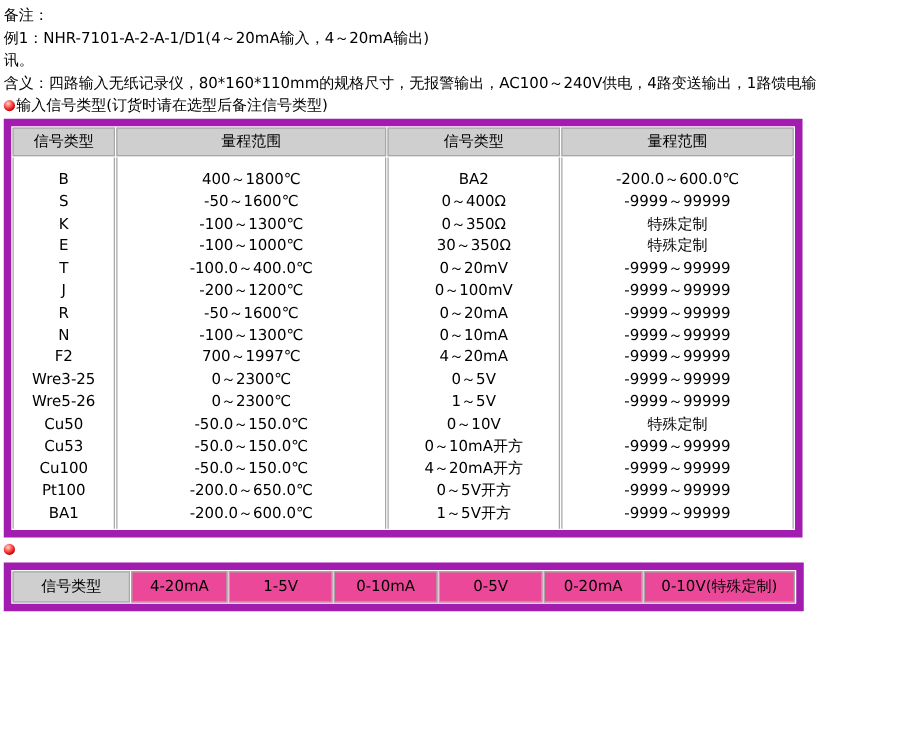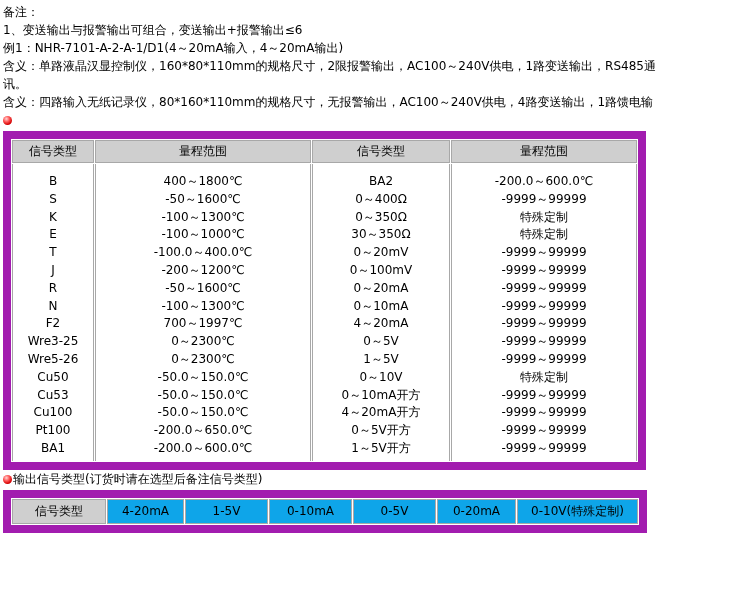--- a/index.html
+++ b/index.html
@@ -15,52 +15,50 @@
   .section-title { height: 17px; line-height: 17px; white-space: nowrap; margin: 1px 0 2px 0; }
   .bullet {
     display: inline-block; width: 9px; height: 9px; border-radius: 50%;
     background: radial-gradient(circle at 38% 32%, #ffd6d6 0%, #ff5a5a 35%, #d40000 70%, #8f0000 100%);
     vertical-align: middle; margin-right: 1px;
   }
   .section-title .txt { vertical-align: middle; }
 
   table {
     border-collapse: separate; border-spacing: 1px;
-    border: 8px solid #a21caf; background: #ffffff; table-layout: fixed;
+    border: 6px solid #a21caf; background: #ffffff; table-layout: fixed;
   }
   .main-table { width: 631px; }
   .out-table  { width: 632px; }
   th, td { font-weight: normal; text-align: center; padding: 0; overflow: hidden; }
 
   .hdr  { background: #cfcfcf; border: 1px solid #a8a8a8; height: 21px; }
   .tallcell {
     border-left: 1px solid #a8a8a8; border-right: 1px solid #a8a8a8;
     vertical-align: top; padding: 9px 0 3px 0;
   }
   .tline { line-height: 17.8px; height: 17.8px; white-space: nowrap; }
 
-  .out-cell  { border: 1px solid #a8a8a8; height: 23px; background: #0ea5e9; white-space: nowrap; }
+  .out-cell  { border: 1px solid #a8a8a8; height: 23px; background: #ec4899; white-space: nowrap; }
   .out-label { background: #cfcfcf; }
 </style>
 </head>
 <body>
 
 <div class="page">
 
   <div class="notes">
       <div class="note-line">备注：</div>
-      <div class="note-line">1、变送输出与报警输出可组合，变送输出+报警输出≤6</div>
       <div class="note-line">例1：NHR-7101-A-2-A-1/D1(4～20mA输入，4～20mA输出)</div>
-      <div class="note-line">含义：单路液晶汉显控制仪，160*80*110mm的规格尺寸，2限报警输出，AC100～240V供电，1路变送输出，RS485通</div>
       <div class="note-line">讯。</div>
       <div class="note-line">含义：四路输入无纸记录仪，80*160*110mm的规格尺寸，无报警输出，AC100～240V供电，4路变送输出，1路馈电输</div>
     </div>
 
   <div class="section-title">
-    <span class="bullet"></span>
+    <span class="bullet"></span><span class="txt">输入信号类型(订货时请在选型后备注信号类型)</span>
   </div>
 
   <table class="main-table">
     <colgroup>
       <col style="width:82px">
         <col style="width:216px">
         <col style="width:138px">
         <col style="width:186px">
     </colgroup>
     <thead>
@@ -151,21 +149,21 @@
               <div class="tline">-9999～99999</div>
               <div class="tline">-9999～99999</div>
               <div class="tline">-9999～99999</div>
             </div>
         </td>
       </tr>
     </tbody>
   </table>
 
   <div class="section-title">
-    <span class="bullet"></span><span class="txt">输出信号类型(订货时请在选型后备注信号类型)</span>
+    <span class="bullet"></span>
   </div>
 
   <table class="out-table">
     <colgroup>
       <col style="width:94px">
         <col style="width:77px">
         <col style="width:83px">
         <col style="width:83px">
       <col style="width:83px">
         <col style="width:79px">

